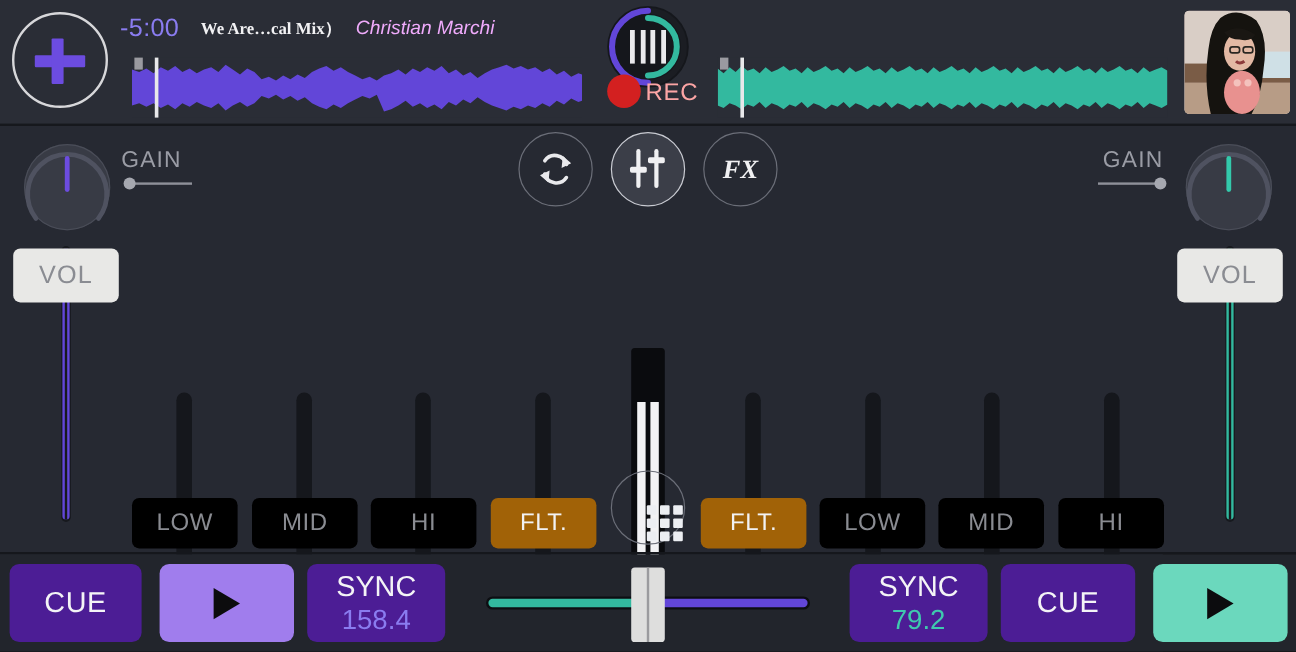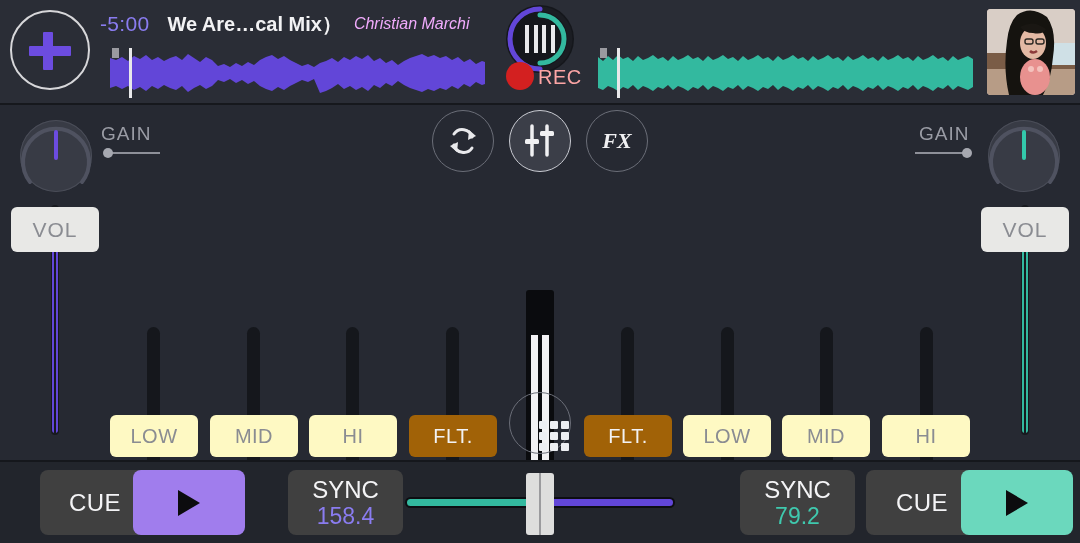--- a/index.html
+++ b/index.html
@@ -15,21 +15,21 @@
            border:2px solid #d7d7da;box-sizing:border-box;background:transparent;}
   .add-btn .plus-h{position:absolute;left:17px;top:34px;width:42px;height:10px;background:#6c4ce0;border-radius:1px;}
   .add-btn .plus-v{position:absolute;left:31px;top:20px;width:10px;height:38px;background:#6c4ce0;border-radius:1px;}
 
   .deckhead{position:absolute;top:8px;height:32px;display:flex;align-items:center;}
   .deckhead.left{left:100px;width:395px;justify-content:flex-start;}
   .deckhead.right{left:588px;width:392px;justify-content:flex-start;}
   .time{font-size:21px;letter-spacing:.3px;}
   .time.purple{color:#8a7cf0;}
   .time.teal{color:#3fc9ae;}
-  .tracktitle{font-size:20px;color:#f2f2f4;font-weight:bold;white-space:nowrap;}
+  .tracktitle{font-size:14px;color:#f2f2f4;font-weight:bold;white-space:nowrap;font-family:Liberation Serif, serif;}
   .trackartist{font-size:16px;color:#f0abfc;white-space:nowrap;font-style:italic;}
   .cjk{font-weight:normal;}
 
   .wave{position:absolute;top:48px;height:50px;overflow:hidden;background:#2a2d36;}
   .wave.left{left:110px;width:375px;}
   .wave.right{left:598px;width:375px;}
   .wave svg{display:block;}
   .playhead{position:absolute;top:48px;width:3px;height:50px;background:#e8e8ea;}
   .cuemark{position:absolute;top:48px;width:7px;height:10px;background:#9a9aa0;}
 
@@ -75,21 +75,21 @@
   .volhandle{position:absolute;top:102px;width:88px;height:45px;border-radius:6px;background:#e8e8e6;
              display:flex;align-items:center;justify-content:center;
              font-size:21px;color:#8a8c92;letter-spacing:1px;}
   .volhandle.left{left:11px;}
   .volhandle.right{left:981px;}
 
   
   .eqtrack{position:absolute;top:222px;width:13px;height:215px;background:#15171c;border-radius:7px;}
   .eqbtn{position:absolute;top:310px;width:88px;height:42px;border-radius:6px;
          display:flex;align-items:center;justify-content:center;font-size:20px;letter-spacing:.5px;}
-  .eqbtn.light{background:#fef9c3;color:#8a8c92;}
+  .eqbtn.light{background:#000000;color:#8a8c92;}
   .eqbtn.dark{background:#a16207;color:#f2f2f4;}
 
   
   .cbtn{position:absolute;width:62px;height:62px;border-radius:50%;box-sizing:border-box;}
   .cbtn.plain{border:1.5px solid #6b6e78;background:transparent;}
   .cbtn.hi{border:1.5px solid #c9cbd2;background:#3b3e48;}
   .cbtn .fx{position:absolute;left:0;top:0;width:100%;height:100%;
             display:flex;align-items:center;justify-content:center;
             font-size:22px;font-style:italic;font-weight:bold;color:#f0f0f2;
             font-family:"Liberation Serif",serif;}
@@ -98,21 +98,21 @@
   .midfader .b2{position:absolute;left:16px;top:45px;width:7px;height:150px;background:#f2f2f4;}
   .pads{position:absolute;left:29px;top:28px;width:30px;height:30px;
         display:grid;grid-template-columns:repeat(3,8px);grid-template-rows:repeat(3,8px);gap:3px;}
   .pads i{display:block;width:8px;height:8px;background:#eceef2;border-radius:1px;}
 
   
   .bottom{position:absolute;left:0;top:462px;width:1080px;height:81px;background:#22252c;}
   .bottom-line{position:absolute;left:0;top:460px;width:1080px;height:2px;background:#15171c;}
   .bbtn{position:absolute;top:8px;height:65px;border-radius:8px;
         display:flex;flex-direction:column;align-items:center;justify-content:center;}
-  .bbtn.grey{background:#404040;margin-left:32px;}
+  .bbtn.grey{background:#4c1d95;}
   .cue-lbl{font-size:24px;color:#f4f4f6;letter-spacing:.5px;}
   .sync-lbl{font-size:24px;color:#f4f4f6;line-height:27px;}
   .sync-val{font-size:23px;line-height:26px;}
   .sync-val.purple{color:#8a7cf0;}
   .sync-val.teal{color:#3fc9ae;}
   .playbtn{position:absolute;top:8px;height:65px;border-radius:8px;
            display:flex;align-items:center;justify-content:center;}
   .tri{width:0;height:0;border-top:13px solid transparent;border-bottom:13px solid transparent;
        border-left:22px solid #0c0c0e;}
 

